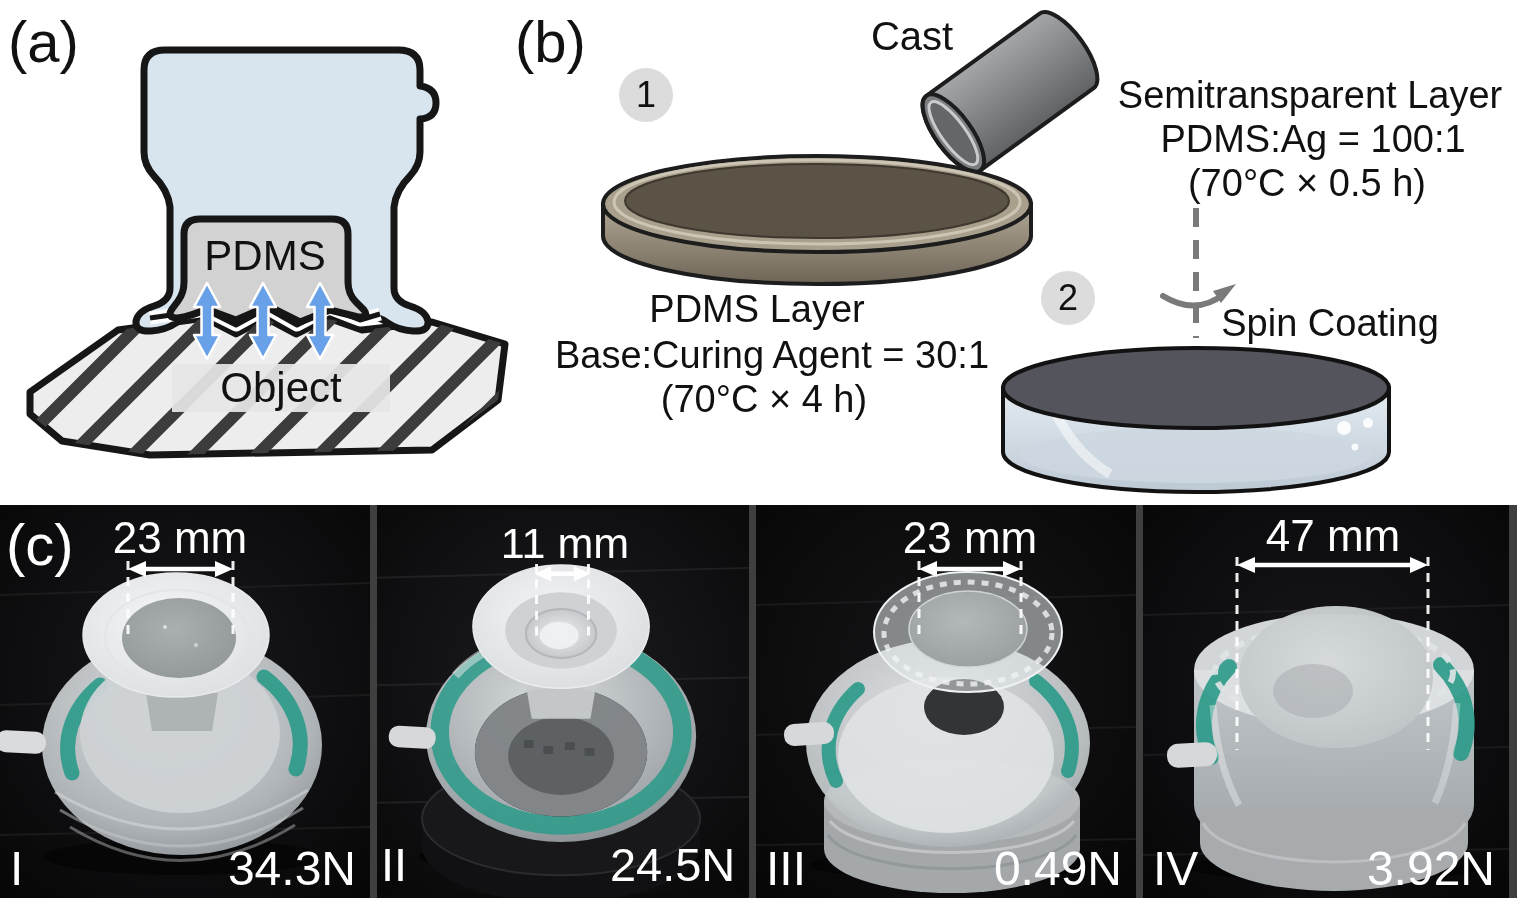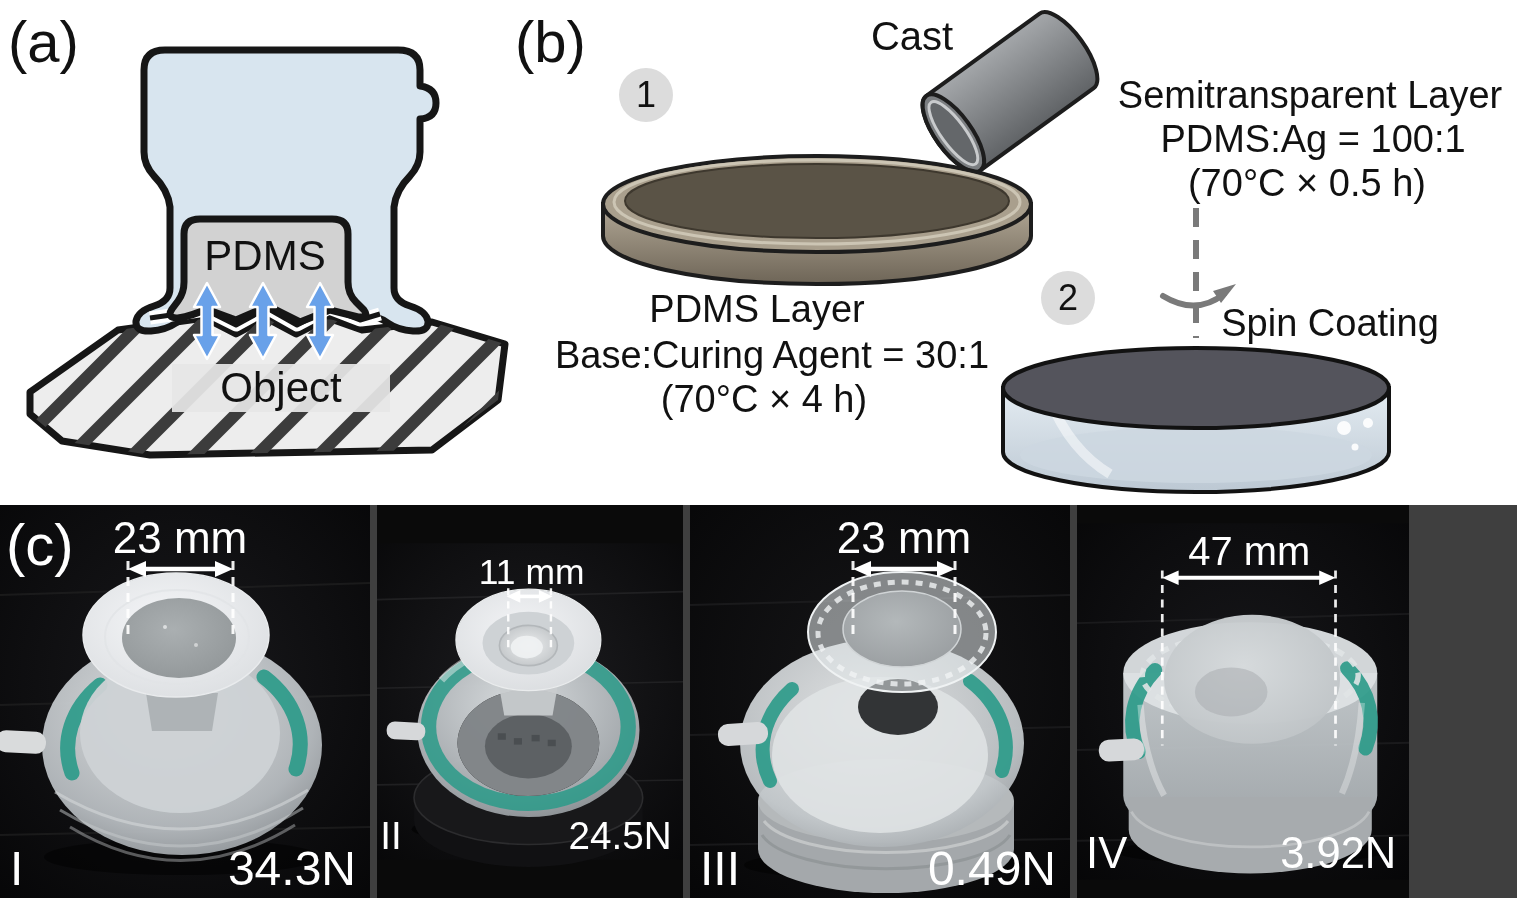--- a/index.html
+++ b/index.html
@@ -9,22 +9,22 @@
   }
   .figure svg { font-family:"Liberation Sans", sans-serif; }
   .top-section { position:absolute; left:0; top:0; width:1517px; height:505px; background:#ffffff; }
   .panel-a { position:absolute; left:0; top:0; }
   .panel-b { position:absolute; left:510px; top:0; }
   .photo-row {
     position:absolute; left:0; top:505px; width:1517px; height:393px;
     display:flex; gap:7px; background:#3f3f3f;
   }
   .photo { position:relative; height:393px; background:#0a0a0a; }
-  .photo-1 { width:370px; } .photo-2 { width:306px; }
-  .photo-3 { width:380px; } .photo-4 { width:332px; }
+  .photo-1 { width:370px; } .photo-2 { width:372px; }
+  .photo-3 { width:380px; } .photo-4 { width:366px; }
   .photo svg { display:block; width:100%; height:100%; }
   text { user-select:none; }
 </style>
 </head>
 <body>
 
 <div class="figure">
 
   <div class="top-section">
 

